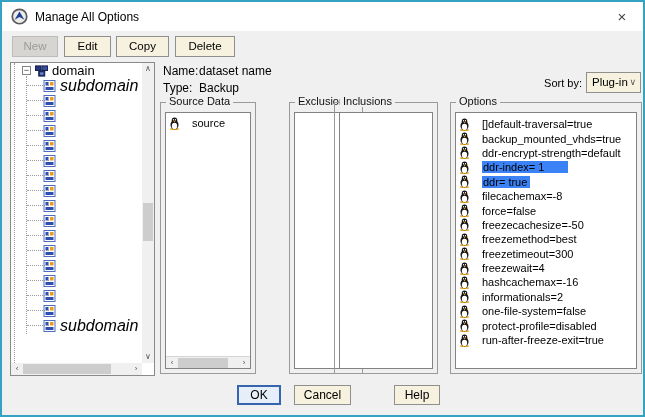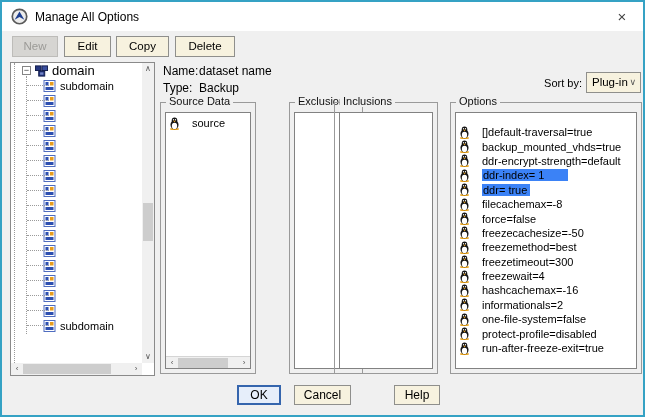--- a/index.html
+++ b/index.html
@@ -25,21 +25,21 @@
   .btn-delete { left:173px; top:34px; width:60px; }
 
   
   .treepanel { position:absolute; left:8px; top:60px; width:145px; height:314px;
                background:#fff; border:1px solid #8a8a8a; }
   .tree-content { position:absolute; left:0; top:0; right:12px; bottom:12px; overflow:hidden; }
   .vline1 { position:absolute; left:3px; top:0; bottom:0; width:0; border-left:1px dotted #9a9a9a; }
   .vline2 { position:absolute; left:15px; top:13px; height:258px; width:0; border-left:1px dotted #9a9a9a; }
   .trow { position:relative; height:15px; display:flex; align-items:center; gap:4px; white-space:nowrap; }
   .trow.t-root { padding-left:11px; font-size:13px; }
-  .trow.t-node { padding-left:32px; font-size:11px; }
+  .trow.t-node { padding-left:32px; font-size:16px;font-style:italic; }
   .trow.t-node::before { content:""; position:absolute; left:16px; top:7px; width:22px;
                          border-top:1px dotted #9a9a9a; }
   .expander { width:9px; height:9px; border:1px solid #848484; background:#fff; font-size:9px;
               line-height:7px; text-align:center; color:#333; flex:0 0 auto; }
   .ticon { width:13px; height:12px; flex:0 0 auto; }
 
   
   .vscroll { position:absolute; top:0; right:0; bottom:12px; width:12px; background:#f0f0f0; }
   .hscroll { position:absolute; left:0; right:12px; bottom:0; height:12px; background:#f0f0f0; }
   .sb-arrow { position:absolute; color:#555; font-size:8px; text-align:center; }
@@ -64,21 +64,21 @@
   
   .panel { position:absolute; top:100px; height:272px; border:1px solid #9a9a9a; }
   .panel-src  { left:158px; width:96px; }
   .panel-excl { left:258px; width:74px;margin-left:29px; }
   .panel-incl { left:332px; width:104px; }
   .panel-opts { left:448px; width:192px; }
   .ptitle { position:absolute; top:-8px; left:5px; background:#f0f0f0; padding:0 3px;
             font-size:11px; color:#111; white-space:nowrap; }
   .listbox { position:absolute; top:9px; left:4px; right:4px; bottom:4px; background:#fff;
              border:1px solid #828282; overflow:hidden; }
-  .listbox.pad { padding-top:12px; }
+  .listbox.pad { padding-top:4px; }
 
   .orow { height:14.4px; display:flex; align-items:center; gap:12px; padding-left:3px; white-space:nowrap; }
   .tux { width:11px; height:13px; flex:0 0 auto; }
   .olabel { font-size:11px; }
   .orow.hl .olabel { background:#3b82f6; padding:0 3px 0 1px; }
   .orow.hl-wide .olabel { padding-right:24px; }
 
   .src-scroll { position:absolute; left:0; right:0; bottom:0; height:12px; background:#f0f0f0;
                 border-top:1px solid #d5d5d5; }
 

